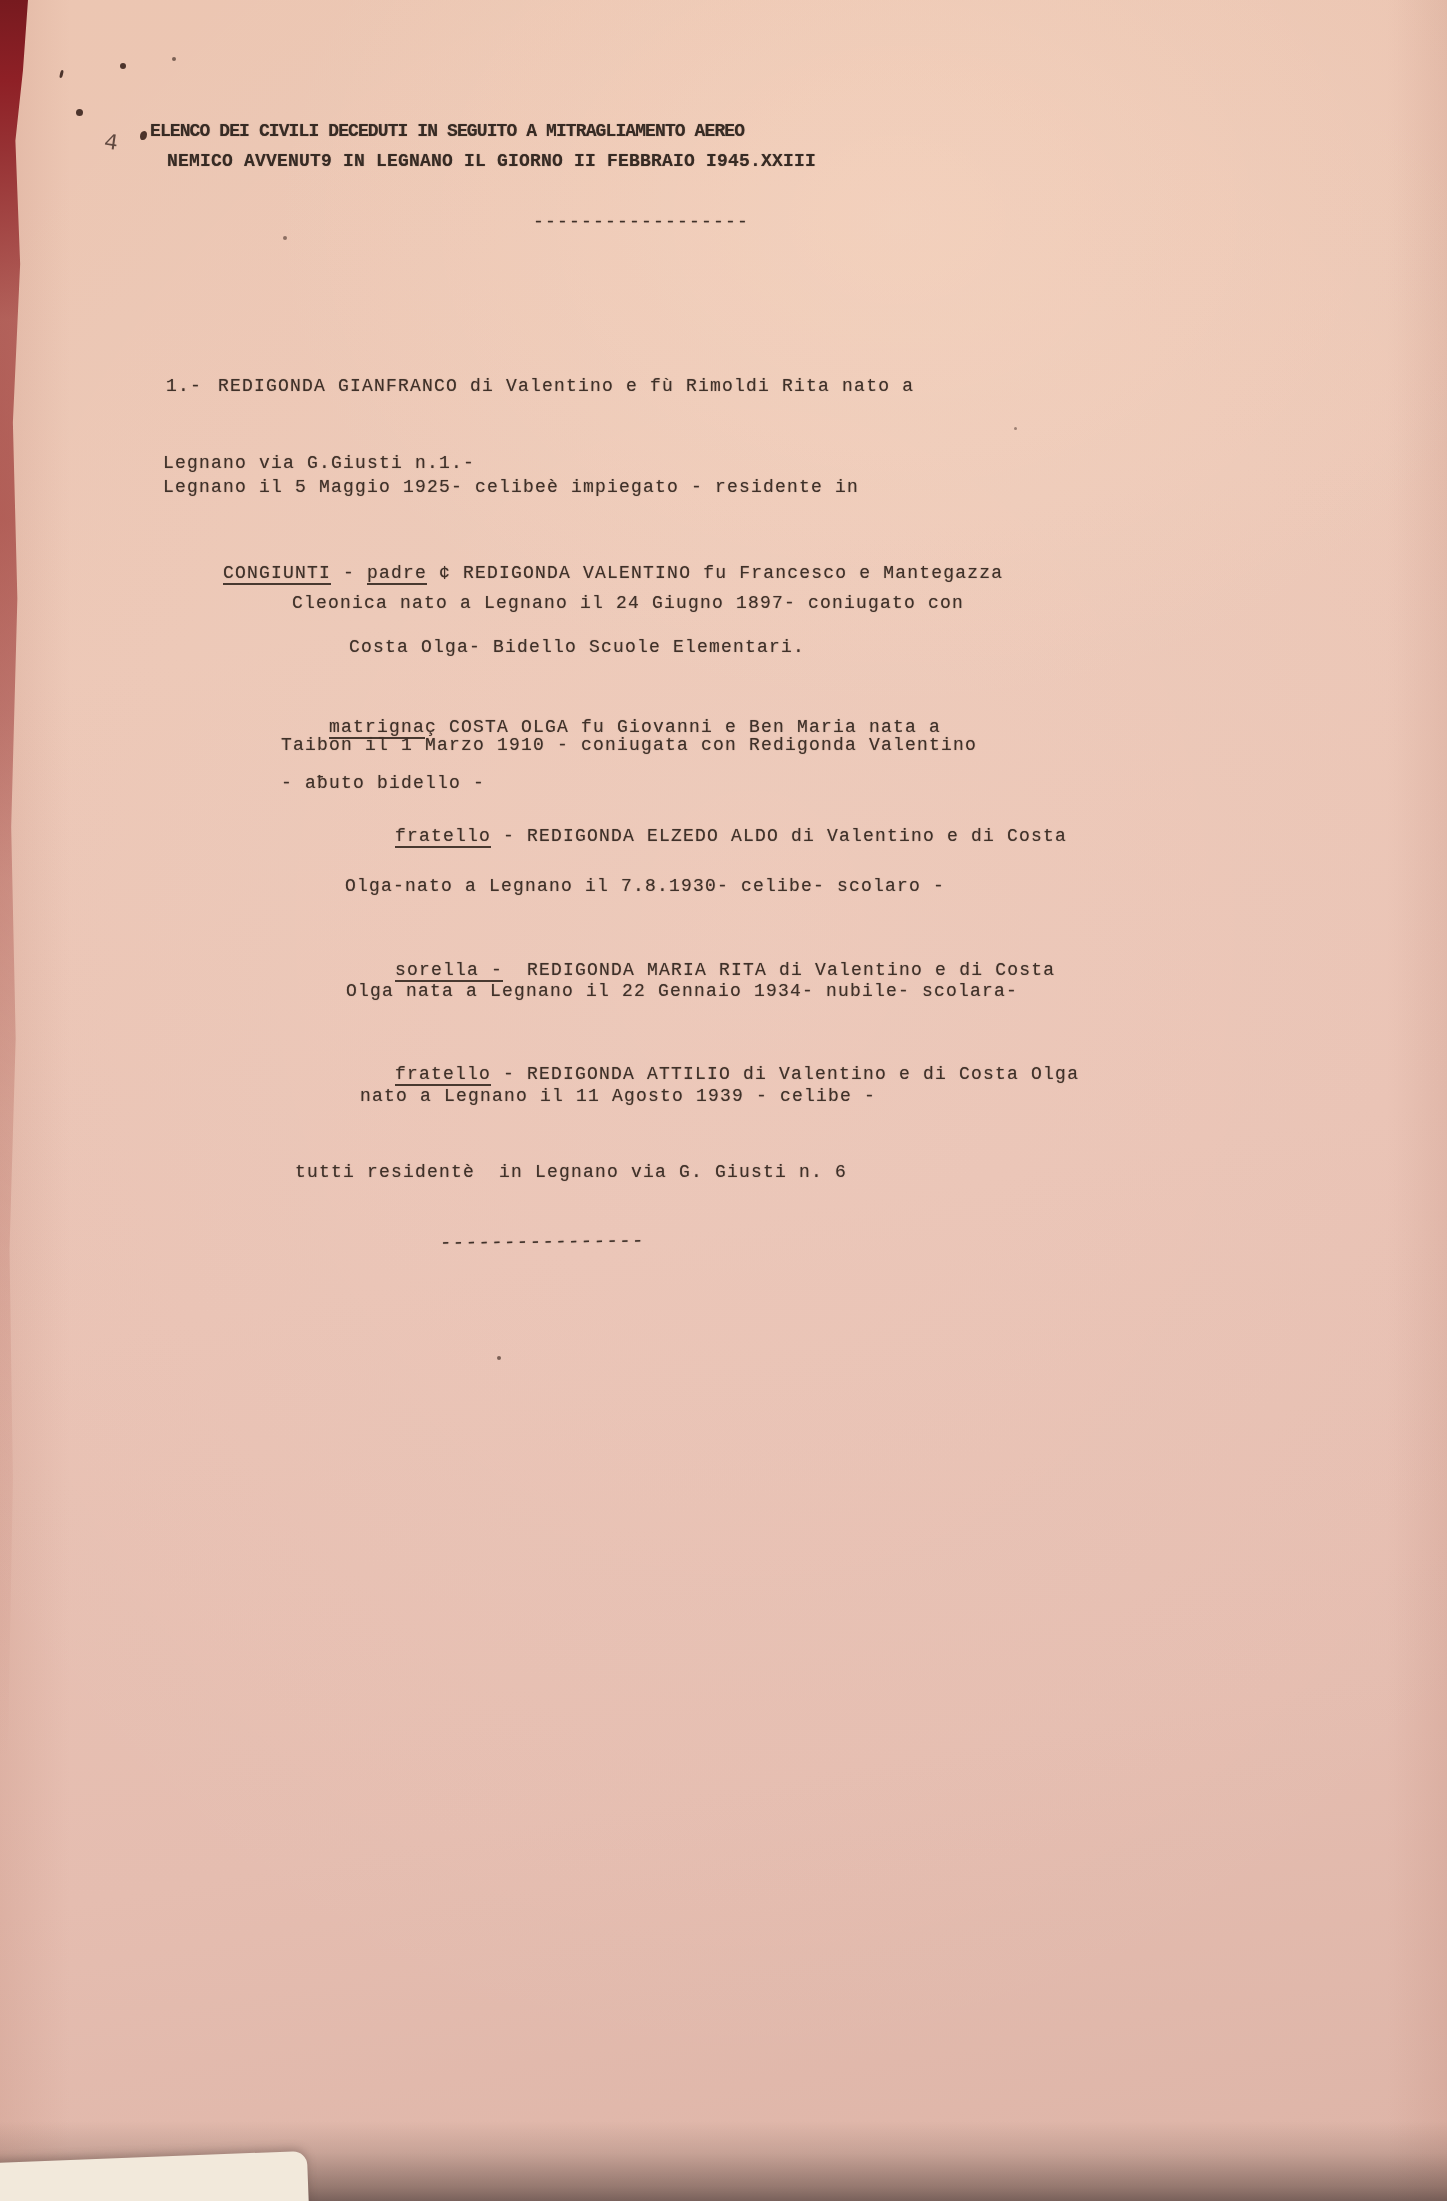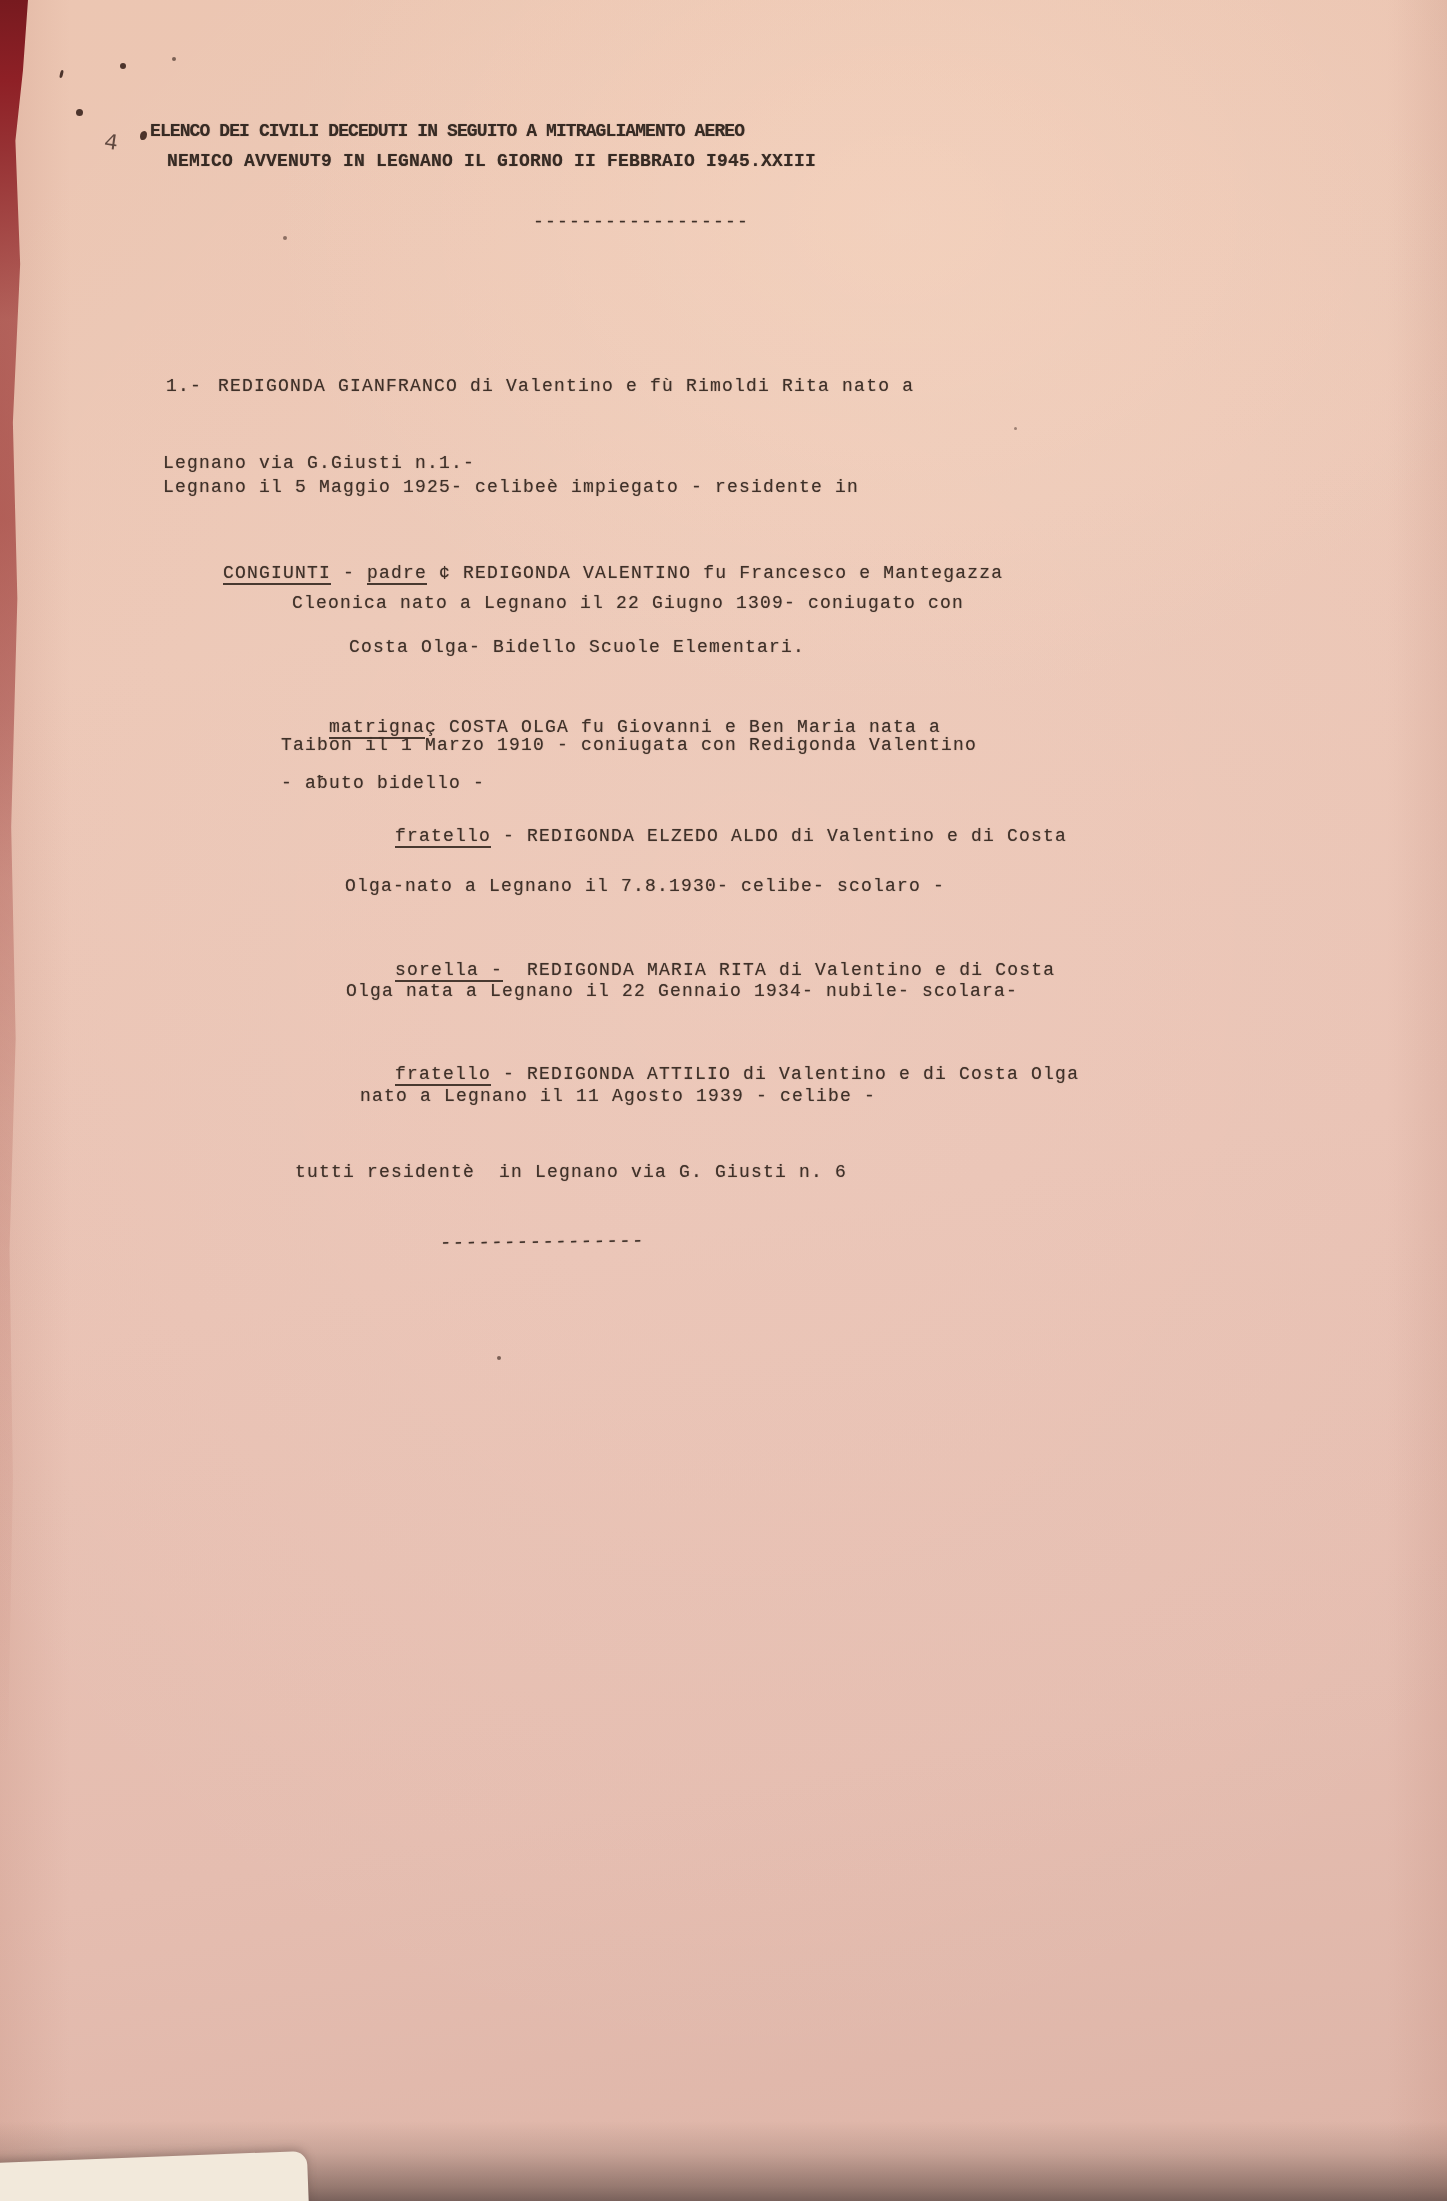--- a/index.html
+++ b/index.html
@@ -72,21 +72,21 @@
 
   <div class="tl" style="left:118px;top:357px;">
     <span class="num">1.-</span><span>REDIGONDA GIANFRANCO di Valentino e fù Rimoldi Rita nato a</span>
   </div>
   <div class="tl" style="left:163px;top:430px;margin-top:48px;">Legnano il 5 Maggio 1925- celibeè impiegato - residente in</div>
   <div class="tl" style="left:163px;top:454px;">Legnano via G.Giusti n.1.-</div>
 
   <div class="tl" style="left:175px;top:544px;">
     <span class="u">CONGIUNTI</span><span> - </span><span class="u">padre</span><span> ¢ </span><span>REDIGONDA VALENTINO fu Francesco e Mantegazza</span>
   </div>
-  <div class="tl" style="left:292px;top:594px;">Cleonica nato a Legnano il 22 Giugno 1309- coniugato con</div>
+  <div class="tl" style="left:292px;top:594px;">Cleonica nato a Legnano il 24 Giugno 1897- coniugato con</div>
   <div class="tl" style="left:349px;top:638px;">Costa Olga- Bidello Scuole Elementari.</div>
 
   <div class="tl" style="left:281px;top:698px;">
     <span class="u">matrigna</span><span>ç </span><span>COSTA OLGA fu Giovanni e Ben Maria nata a</span>
   </div>
   <div class="tl" style="left:281px;top:736px;">Taibon il 1 Marzo 1910 - coniugata con Redigonda Valentino</div>
   <div class="tl" style="left:281px;top:774px;">- aƀuto bidello -</div>
 
   <div class="tl" style="left:347px;top:807px;">
     <span class="u">fratello</span><span> - </span><span>REDIGONDA ELZEDO ALDO di Valentino e di Costa</span>

